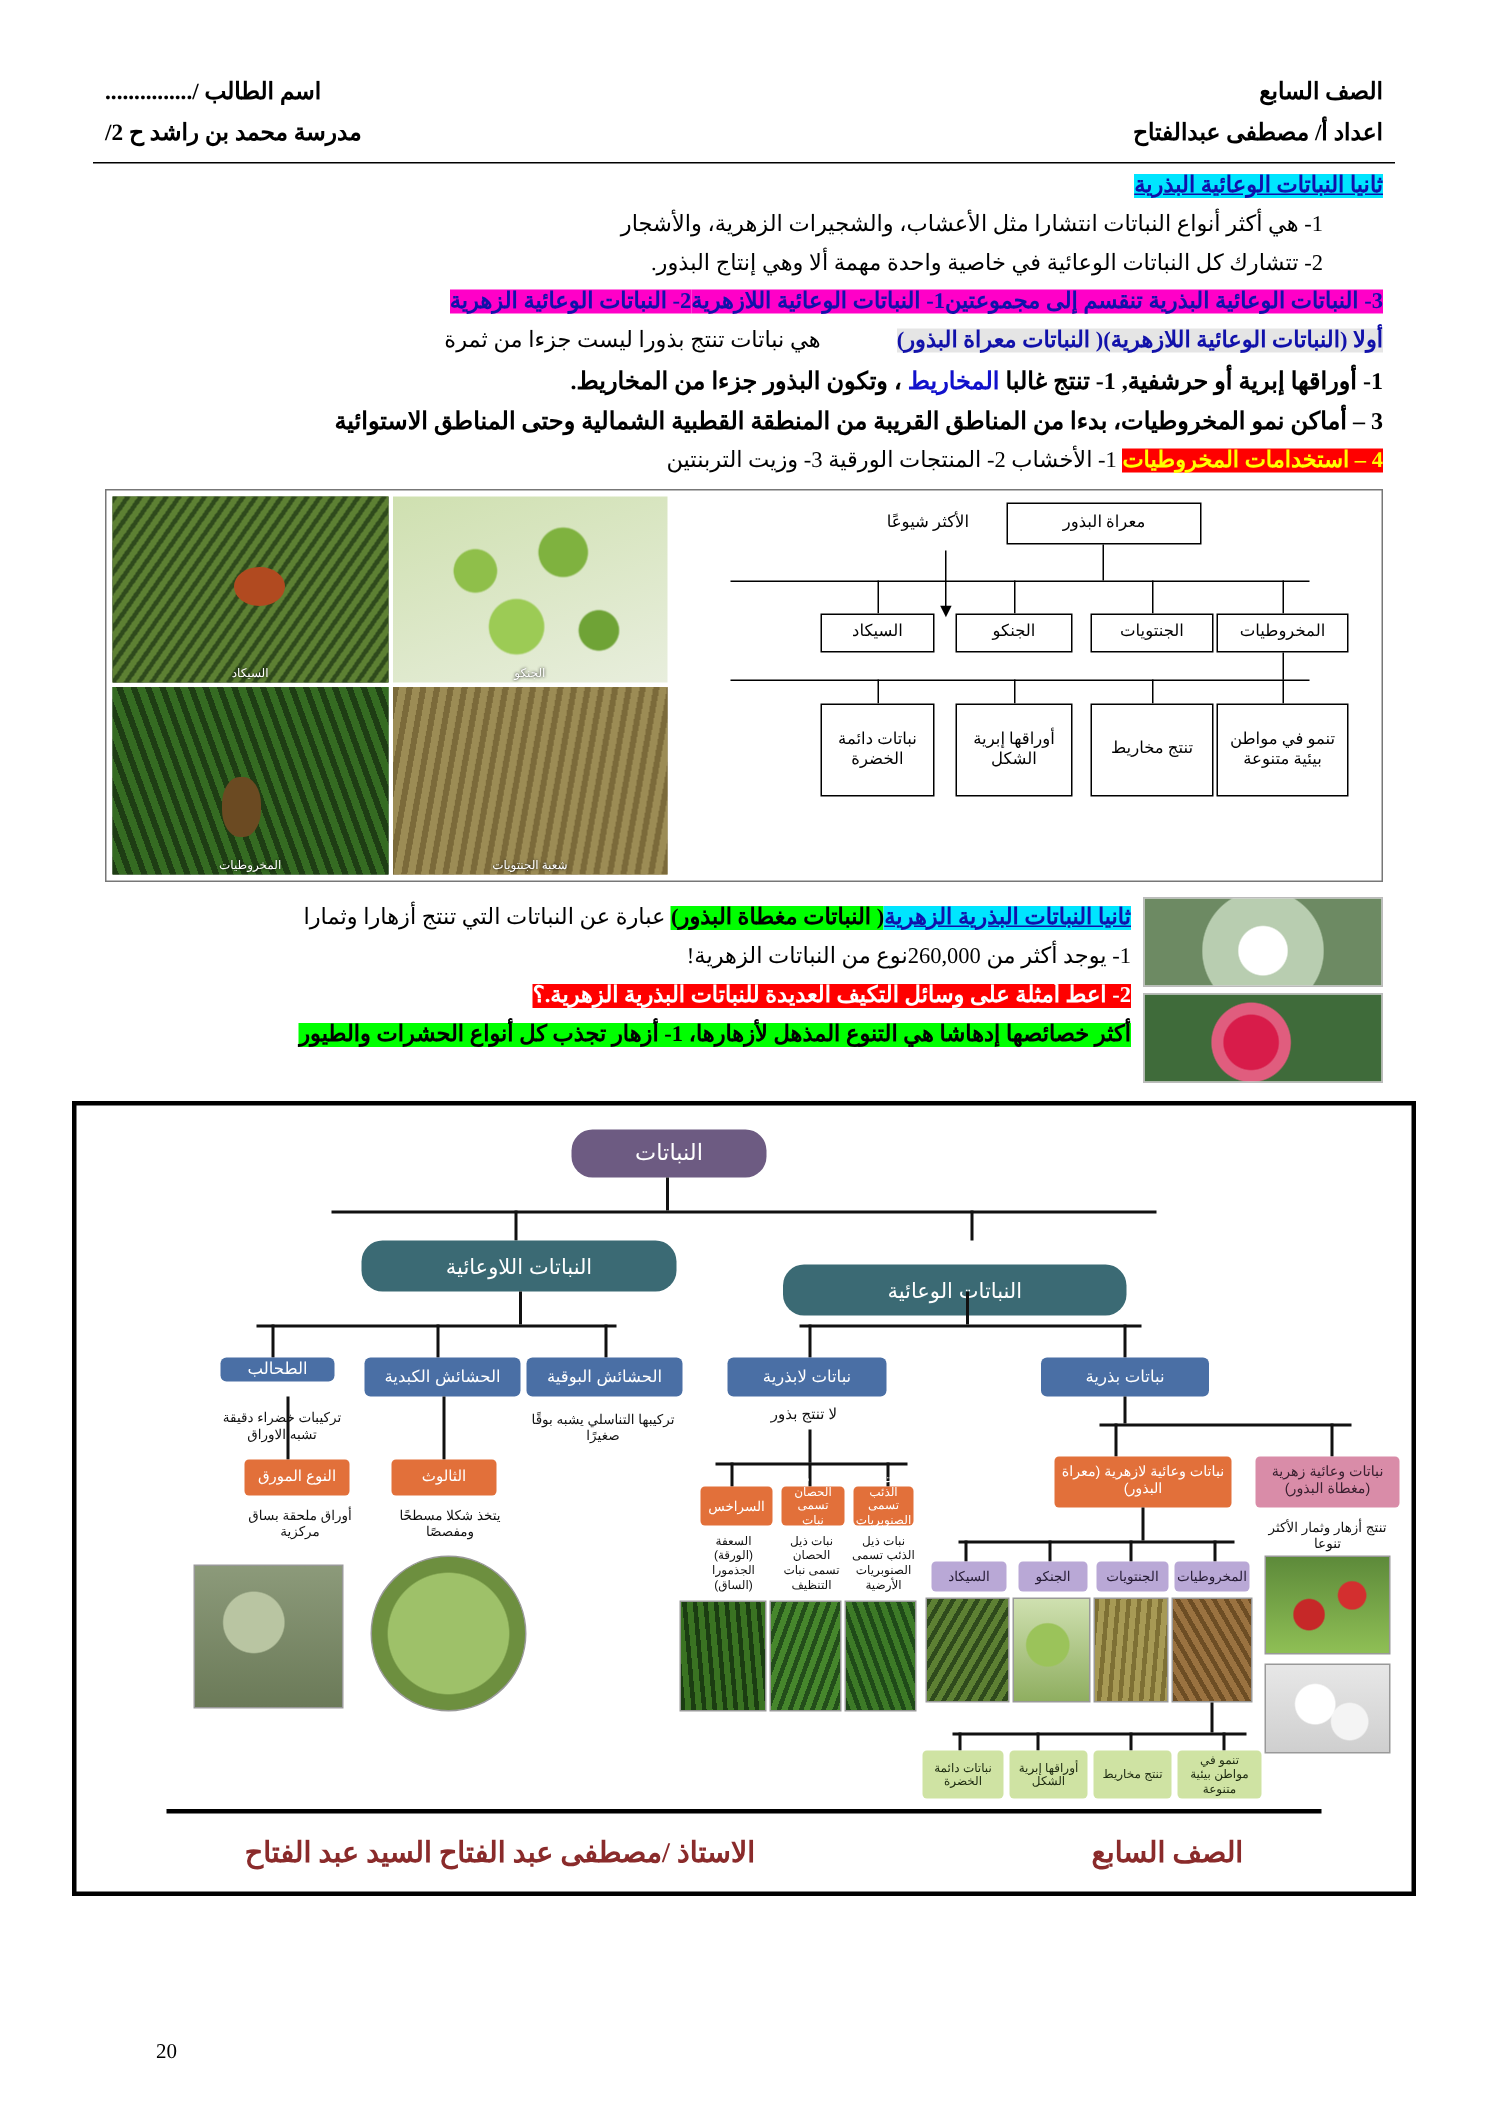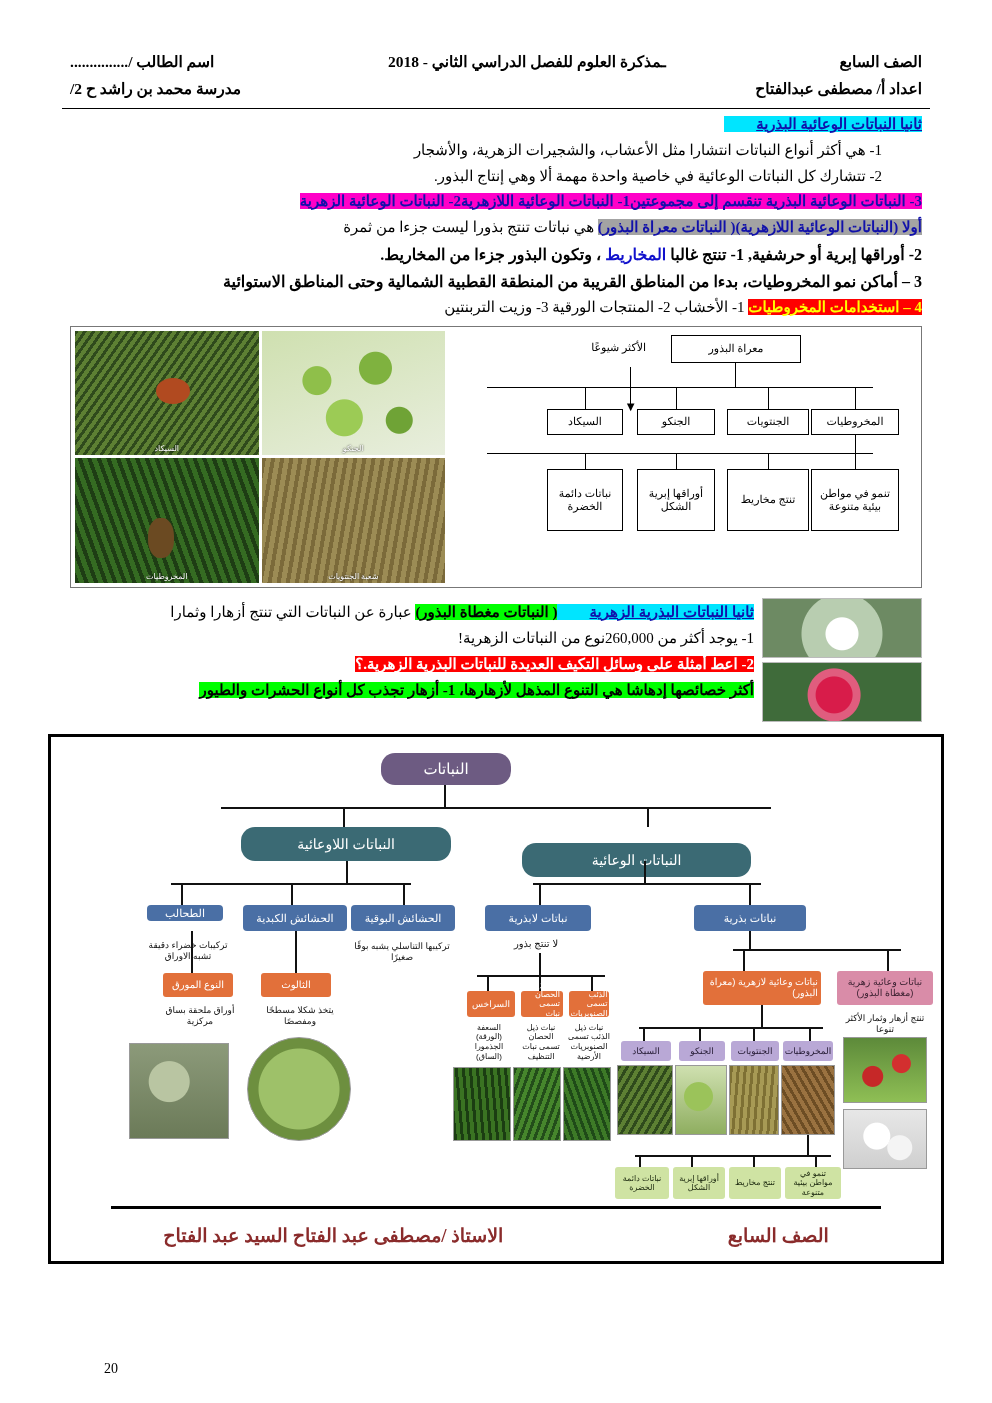--- a/index.html
+++ b/index.html
@@ -39,25 +39,25 @@
     margin: 6px 62px 0 62px;
   }
   
   .sec {
     margin: 0 70px;
     font-size: 15px;
     line-height: 1.58;
   }
   .hl-cyan   { background:#00e5ff; color:#1111aa; font-weight:bold; }
   .hl-magenta{ background:#ff00c8; color:#1111aa; font-weight:bold; }
-  .hl-yellow { background:#a3a3a3; color:#1111aa; font-weight:bold; }
+  .hl-yellow { background:#e5e5e5; color:#1111aa; font-weight:bold;margin-left:47px; }
   .hl-green  { background:#00ff00; color:#000; font-weight:bold; }
   .hl-red    { background:#ff0000; color:#ffff00; font-weight:bold; }
   .hl-red2   { background:#ff0000; color:#ffffff; font-weight:bold; }
-  .under { text-decoration: underline; padding-left: 32px; }
+  .under { text-decoration: underline; }
   .blue { color:#1111cc; }
   .line { margin: 2px 0; }
   .ind { padding-right: 40px; }
   .big { font-size: 16px; font-weight: bold; }
   
   .block1 {
     margin: 6px 70px 0 70px;
     border: 1px solid #777;
     display: flex;
     flex-direction: row-reverse;
@@ -142,21 +142,21 @@
     align-items: center;
     justify-content: center;
     font-size: 11px;
     line-height: 1.15;
     padding: 2px 3px;
     color: #fff;
   }
   .n-purple { background:#6d5b82; border-radius:14px; }
   .n-teal   { background:#3b6a74; border-radius:14px; }
   .n-blue   { background:#4a6fa5; border-radius:4px; }
-  .n-orange { background:#e2703a; border-radius:3px;text-align:right; }
+  .n-orange { background:#e2703a; border-radius:3px; }
   .n-pink   { background:#d98ca8; border-radius:3px; color:#3a2030;}
   .n-lilac  { background:#b9a8d6; border-radius:3px; color:#241a33;}
   .n-green  { background:#cfe3a3; border-radius:3px; color:#1d2a10;}
   .n-plain  { color:#111; font-size:10px; line-height:1.2; background:none; }
   .cline { position:absolute; background:#111; }
   .pimg { position:absolute; border:1px solid #999; }
   .pi-strawberry{ background: radial-gradient(circle at 35% 60%,#c62828 0 10px,transparent 11px), radial-gradient(circle at 70% 40%,#d32f2f 0 9px,transparent 10px), linear-gradient(#5d8a3a,#8fbf55); }
   .pi-cotton{ background: radial-gradient(circle at 40% 45%,#fff 0 13px,transparent 14px), radial-gradient(circle at 68% 65%,#f4f4f4 0 12px,transparent 13px), linear-gradient(#e7e7e7,#cfcfcf); }
   .pi-cone{ background: repeating-linear-gradient(60deg,#6d4d24 0 3px,#9a7240 3px 7px); }
   .pi-gneto{ background: repeating-linear-gradient(95deg,#7e7034 0 3px,#a79a55 3px 7px); }
@@ -179,21 +179,20 @@
   }
 </style>
 </head>
 <body>
 
 <div class="page">
 
   <div class="header">
     <div class="header-row">
       <span class="h-right">الصف السابع</span>
-      <span class="h-mid">ـمذكرة  العلوم للفصل الدراسي الثاني -  2018</span>
       <span class="h-left">اسم الطالب /...............</span>
     </div>
     <div class="header-row">
       <span class="h-right">اعداد أ/  مصطفى عبدالفتاح</span>
       <span class="h-left">مدرسة محمد بن راشد ح 2/</span>
     </div>
   </div>
   <div class="rule"></div>
 
   <div class="sec" style="margin-top:4px;">
@@ -203,21 +202,21 @@
     <div class="line ind">1- هي أكثر أنواع النباتات انتشارا مثل الأعشاب، والشجيرات الزهرية، والأشجار</div>
     <div class="line ind">2- تتشارك كل النباتات الوعائية في خاصية واحدة مهمة ألا وهي إنتاج البذور.</div>
     <div class="line" style="text-align:right;">
       <span class="hl-magenta">3- النباتات الوعائية البذرية تنقسم إلى مجموعتين</span><span class="hl-magenta">1- النباتات الوعائية اللازهرية</span><span class="hl-magenta">2- النباتات الوعائية الزهرية</span>
     </div>
     <div class="line" style="text-align:right;">
       <span class="hl-yellow">أولا (النباتات الوعائية اللازهرية)( النباتات معراة البذور)</span>
       <span>هي نباتات تنتج بذورا ليست جزءا من ثمرة</span>
     </div>
     <div class="line big" style="text-align:right;">
-      <span>2- أوراقها إبرية أو حرشفية,</span>
+      <span>1- أوراقها إبرية أو حرشفية,</span>
       <span>1- تنتج غالبا</span>
       <span class="blue">المخاريط</span>
       <span>، وتكون البذور جزءا من المخاريط.</span>
     </div>
     <div class="line big" style="text-align:right;">3 – أماكن نمو  المخروطيات، بدءا من المناطق القريبة من المنطقة القطبية الشمالية وحتى المناطق الاستوائية</div>
     <div class="line" style="text-align:right;">
       <span class="hl-red">4 – استخدامات المخروطيات</span>
       <span>1-   الأخشاب 2- المنتجات الورقية 3-  وزيت التربنتين</span>
     </div>
   </div>

